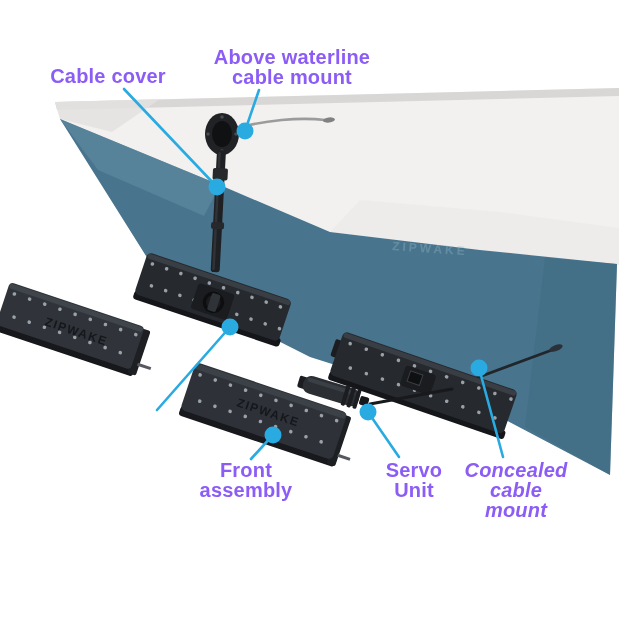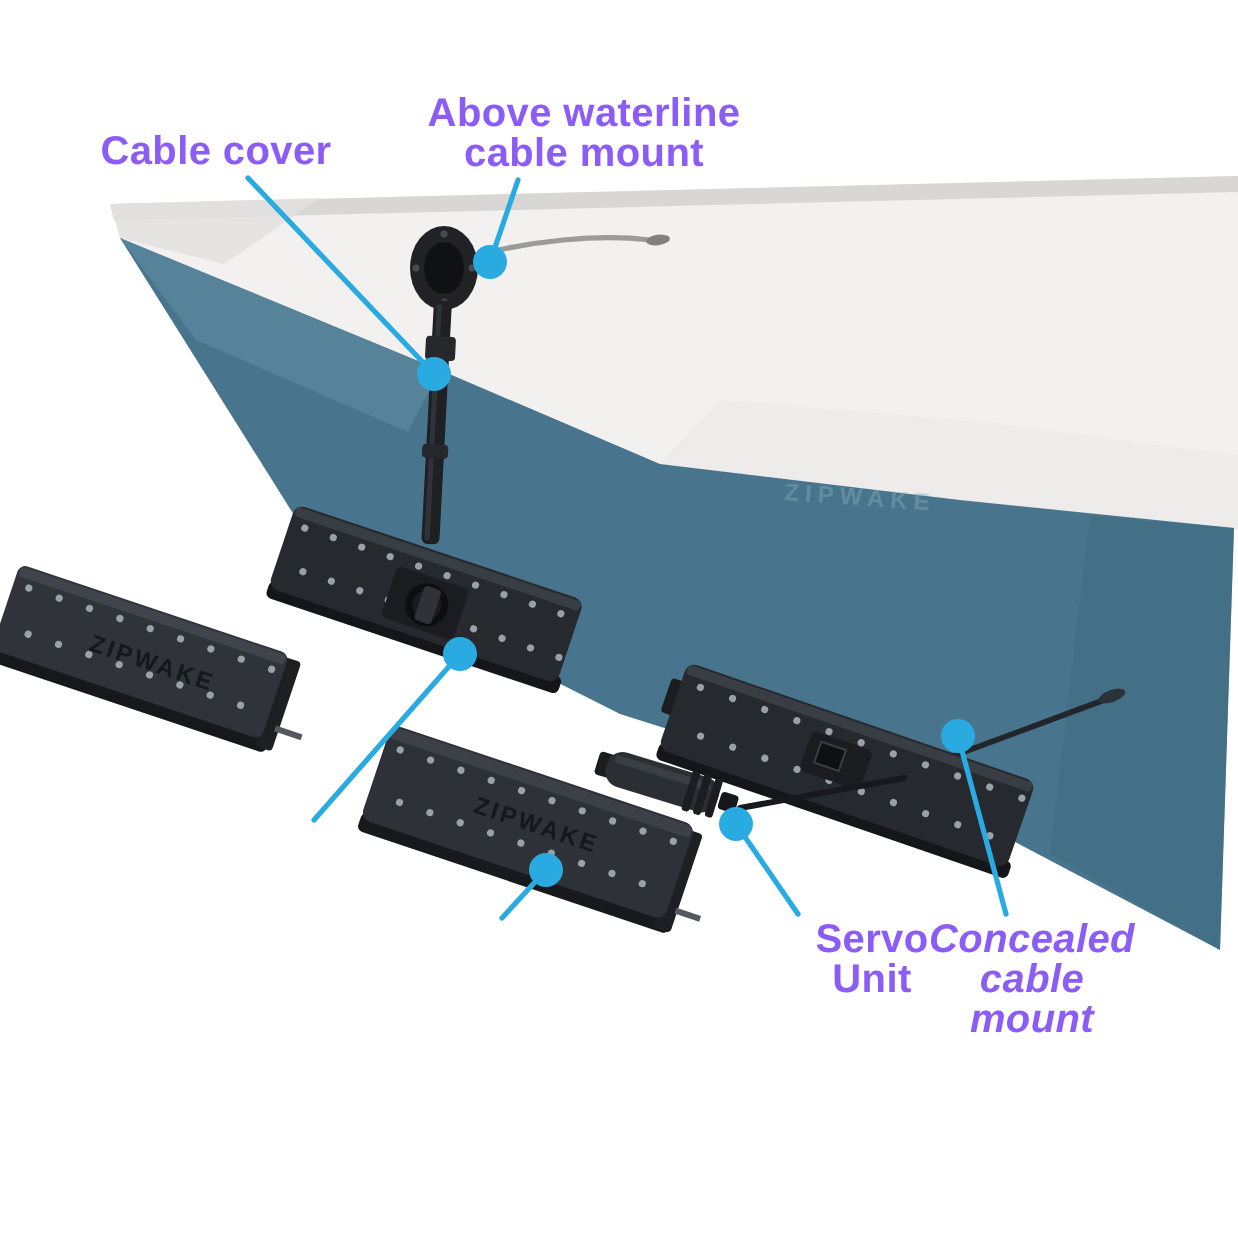--- a/index.html
+++ b/index.html
@@ -216,18 +216,20 @@
       <g>
         <line x1="503" y1="457" x2="479" y2="368"></line>
         <circle cx="479" cy="368" r="8.5" fill="#29abe2" stroke="none"></circle>
       </g>
     </g>
   </svg>
 
   <div class="label" style="left:108px;top:66px;">Cable cover</div>
   <div class="label" style="left:292px;top:47px;">Above waterline
 cable mount</div>
-  <div class="label" style="left:436px;top:460px;">Servo
+  <div class="label" style="left:246px;top:460px;">Front
+assembly</div>
+  <div class="label" style="left:414px;top:460px;">Servo
 Unit</div>
   <div class="label" style="left:516px;top:460px;font-style:italic;">Concealed
 cable mount</div>
 
 </div>
 
 </body></html>

